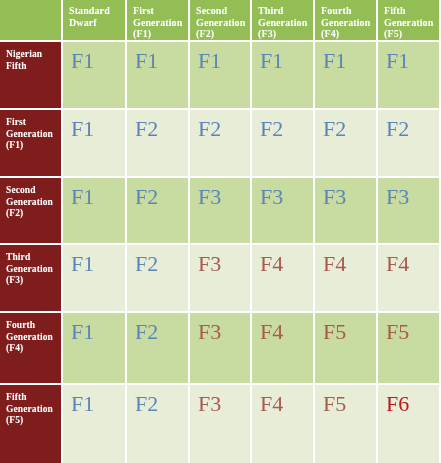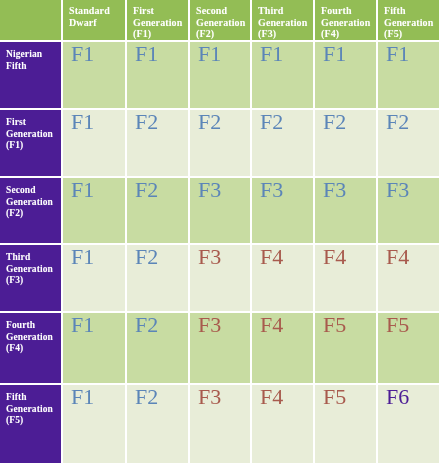--- a/index.html
+++ b/index.html
@@ -43,43 +43,43 @@
     letter-spacing: 0.1px;
     padding: 5px 0 0 6px;
     text-shadow: 0 0 1px rgba(255,255,255,0.25);
   }
   .hdr.corner {
     padding: 0;
   }
 
   
   .rowhdr {
-    background: #4c1d95;
+    background: #7f1d1d;
     color: #ffffff;
     font-weight: bold;
     font-size: 9.5px;
     line-height: 11.5px;
     letter-spacing: 0.1px;
     padding: 7px 0 0 6px;
     text-shadow: 0 0 1px rgba(255,255,255,0.25);
   }
 
   
   .data {
     font-size: 22px;
     line-height: 22px;
     font-weight: normal;
-    padding: 1px 0 0 8px;
+    padding: 8px 0 0 8px;
   }
   .band-dark  { background: #c8dca2; }
   .band-light { background: #e8edd8; }
 
   .v-blue  { color: #5b85b8; }
   .v-red   { color: #a85a4d; }
-  .v-gray  { color: #4c1d95; }
+  .v-gray  { color: #b91c1c; }
 
   
   .cell.lastcol { border-right: 2px solid #ffffff; }
   .cell.lastrow { border-bottom: 0; }
 </style>
 </head>
 <body>
 
 <div id="grid">
     <div class="cell hdr corner"></div>

